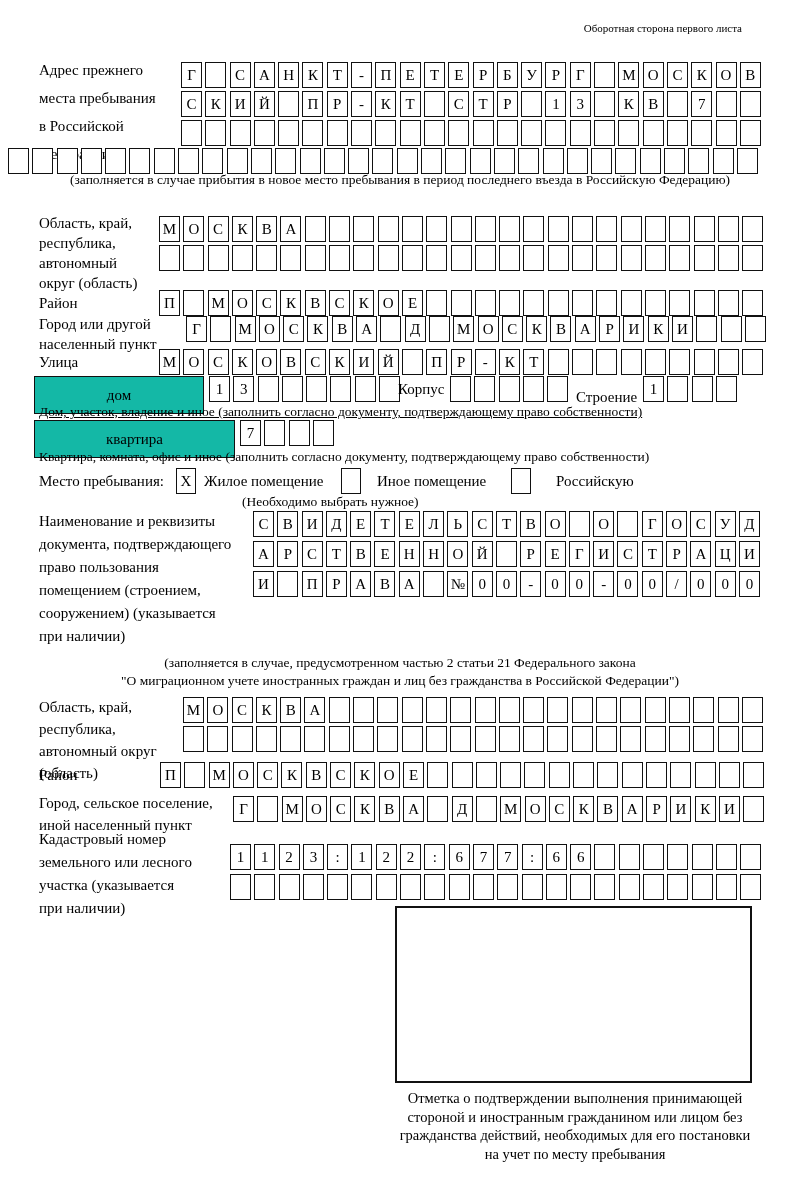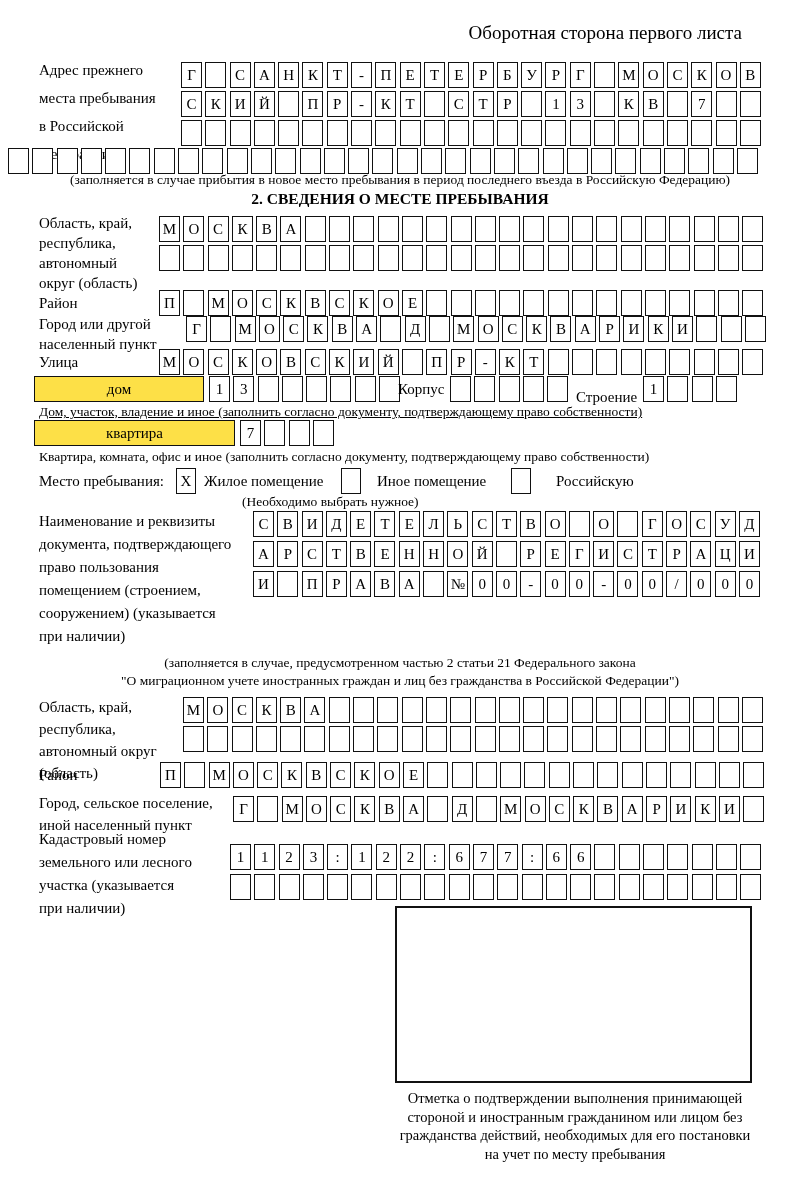--- a/index.html
+++ b/index.html
@@ -9,32 +9,32 @@
     font-family:"Liberation Serif", "DejaVu Serif", serif;
     overflow:hidden;
   }
   .lbl { position:absolute; font-size:15px; line-height:28px; white-space:pre-line; }
   .lbl.lh20 { line-height:20px; }
   .lbl.lh22 { line-height:22px; }
   .lbl.lh23 { line-height:23px; }
   .caption { position:absolute; font-size:13.5px; }
   .caption.center { left:0; width:100%; text-align:center; }
   .title { position:absolute; left:0; width:100%; text-align:center; font-weight:bold; font-size:15.5px; }
-  .hdr { position:absolute; font-size:19px; }
+  .hdr { position:absolute; font-size:11px; }
   .boxrow { position:absolute; display:flex; column-gap:3.3px; }
   .cbox {
     flex:0 0 auto; width:21px; height:26px; box-sizing:border-box;
     border:1.6px solid #111; background:#fff;
     display:flex; align-items:center; justify-content:center;
     font-size:15px; line-height:1;
   }
   .cb .cbox { width:20px; }
   .widebox {
-    position:absolute; height:26px; box-sizing:border-box;
-    border:1.6px solid #111; background:#fde047;
+    position:absolute; height:38px; box-sizing:border-box;
+    border:1.6px solid #111; background:#14b8a6;
     display:flex; align-items:center; justify-content:center; font-size:15px;
   }
   .stamp-rect { position:absolute; box-sizing:border-box; border:2px solid #111; background:#fff; }
   .stamp-caption { position:absolute; font-size:14.5px; line-height:18.5px; text-align:center; white-space:pre-line; }
 </style>
 </head>
 <body>
 
 <div class="page">
 
@@ -150,21 +150,20 @@
       <span class="cbox"></span>
       <span class="cbox"></span>
       <span class="cbox"></span>
       <span class="cbox"></span>
       <span class="cbox"></span>
       <span class="cbox"></span>
       <span class="cbox"></span>
     </div>
   <div class="caption center" style="top:172px;">(заполняется в случае прибытия в новое место пребывания в период последнего въезда в Российскую Федерацию)</div>
 
-  <div class="title" style="top:190px;">2. СВЕДЕНИЯ О МЕСТЕ ПРЕБЫВАНИЯ</div>
 
   <div class="lbl lh20" style="left:39px; top:213px;">Область, край,
 республика,
 автономный
 округ (область)</div>
   <div class="boxrow" style="left:159px; top:216px;">
       <span class="cbox">М</span>
       <span class="cbox">О</span>
       <span class="cbox">С</span>
       <span class="cbox">К</span>

